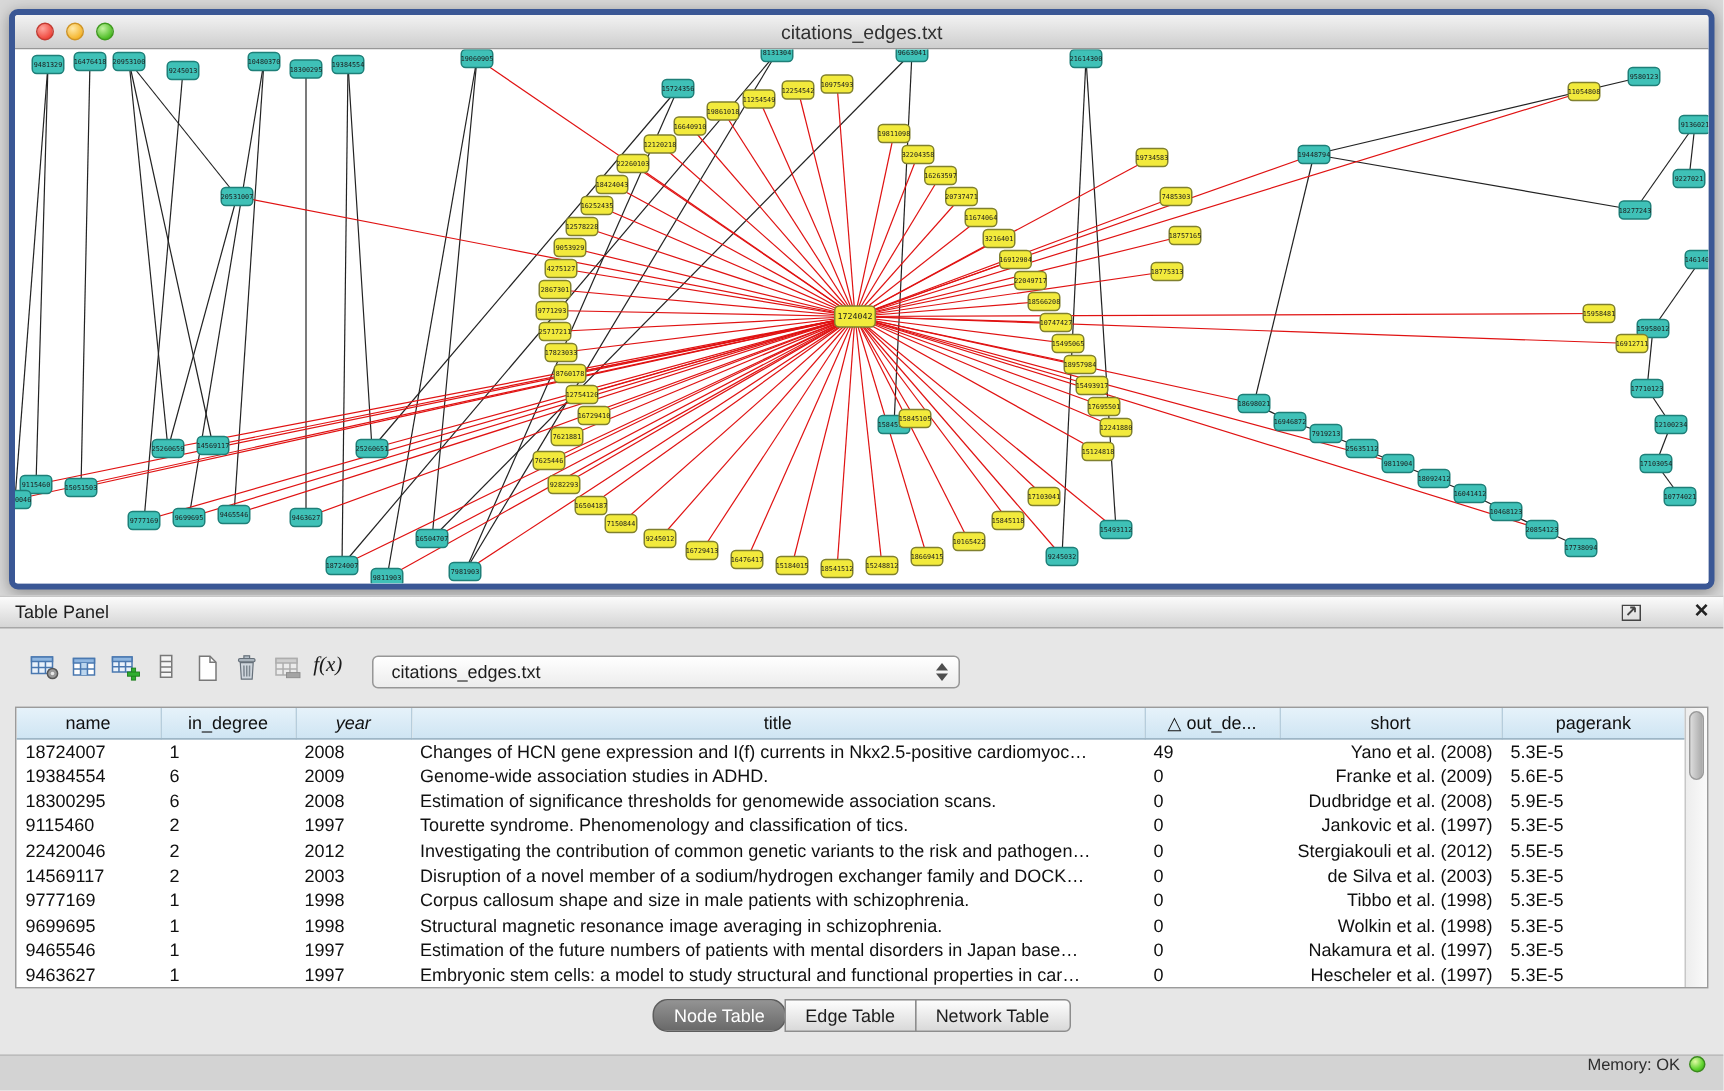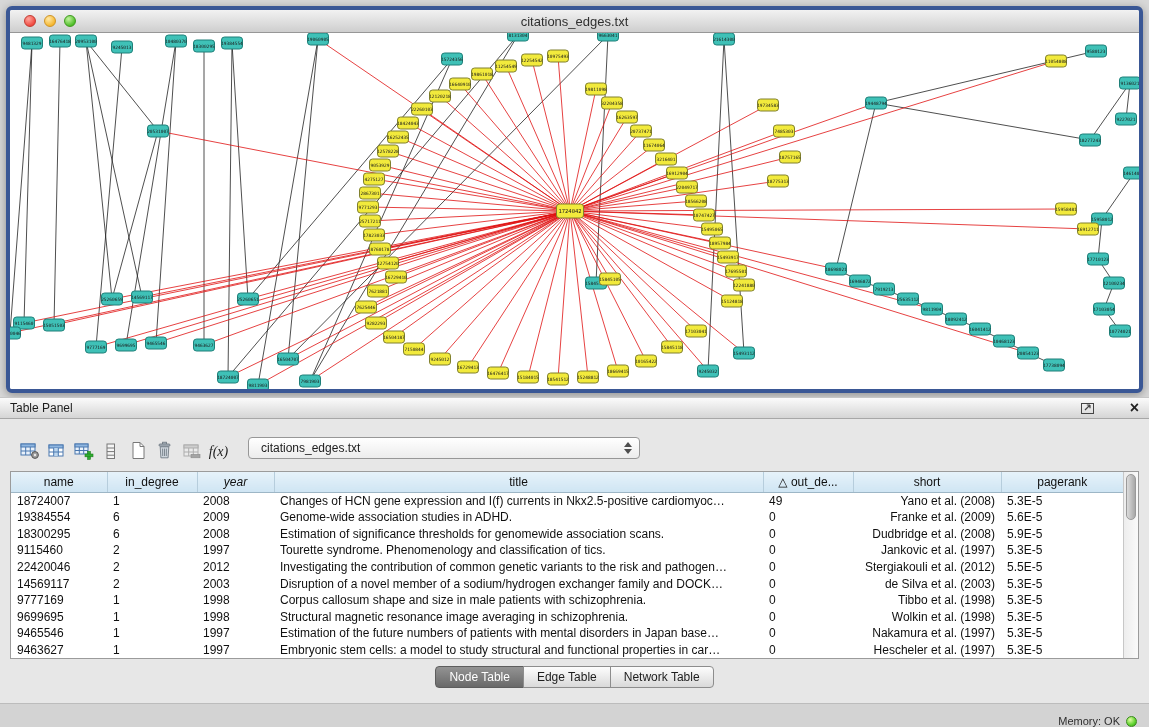--- a/index.html
+++ b/index.html
@@ -41,21 +41,21 @@
     height:22px; background:linear-gradient(#fbfbfb,#d5d5d5);
     border-top:1px solid #c6c6c6; border-bottom:1px solid #a7a7a7;
     display:flex; align-items:center; padding:0 10px; font-size:12px; color:#1d1d1d;gap:24px;
   }
   .panel-header .spacer { flex:1; }
   .float-icon { display:inline-flex; margin-right:12px; cursor:default; }
   .close-icon { font-size:16px; font-weight:bold; color:#222; line-height:14px; cursor:default; }
 
   .toolbar { display:flex; align-items:center; margin:17px 0 11px 16px; }
   .tool-btn {
-    width:27px; height:24px; display:flex; align-items:flex-end; justify-content:center;
+    width:27px; height:24px; display:flex; align-items:flex-start; justify-content:center;
     background:transparent; border:none;
   }
   .fx-label { font-family:"Liberation Serif", serif; font-style:italic; font-size:14px; color:#1b1b1b; }
   .combo {
     width:392px; height:22px; margin-left:16px;
     border:1px solid #979797; border-radius:4px;
     background:linear-gradient(#ffffff,#ececec);
     display:flex; align-items:center; font-size:12px; color:#1d1d1d; padding-left:12px;
   }
   .combo .arrows { margin-left:auto; margin-right:7px; display:flex; flex-direction:column; gap:2px; }
@@ -87,26 +87,26 @@
     background:linear-gradient(to right,#dcdcdc,#a8a8a8); border:1px solid #9a9a9a; }
 
   .tab-bar { display:flex; justify-content:center; margin-top:7px; }
   .table-tab {
     font-family:"Liberation Sans", sans-serif;
     font-size:12px; padding:3px 13px; border:1px solid #8d8d8d;
     background:linear-gradient(#fdfdfd,#d9d9d9); color:#1d1d1d; margin-left:-1px;
   }
   .table-tab:first-child { border-radius:4px 0 0 4px; margin-left:0; }
   .table-tab:last-child  { border-radius:0 4px 4px 0; }
-  .table-tab.selected { background:linear-gradient(#939393,#696969); color:#fff; border-color:#5d5d5d; }
+  .table-tab.selected { background:linear-gradient(#939393,#696969); color:#fff; border-color:#5d5d5d;border-radius:10px; }
 
   .status-bar {
     position:absolute; left:0; bottom:0; width:1149px; height:24px;
     background:#d3d3d3; border-top:1px solid #bcbcbc;
-    display:flex; align-items:flex-end; justify-content:flex-end; gap:6px;
+    display:flex; align-items:flex-start; justify-content:flex-end; gap:6px;
     padding-right:12px; font-size:11px; color:#2e2e2e;
   }
   .mem-dot { width:11px; height:11px; border-radius:50%;
     background:radial-gradient(circle at 35% 30%, #e1fba4, #5fd32f 60%, #3a991d);
     border:1px solid #3a8a1c; }
 </style>
 </head>
 <body>
 
 <div class="network-window">

